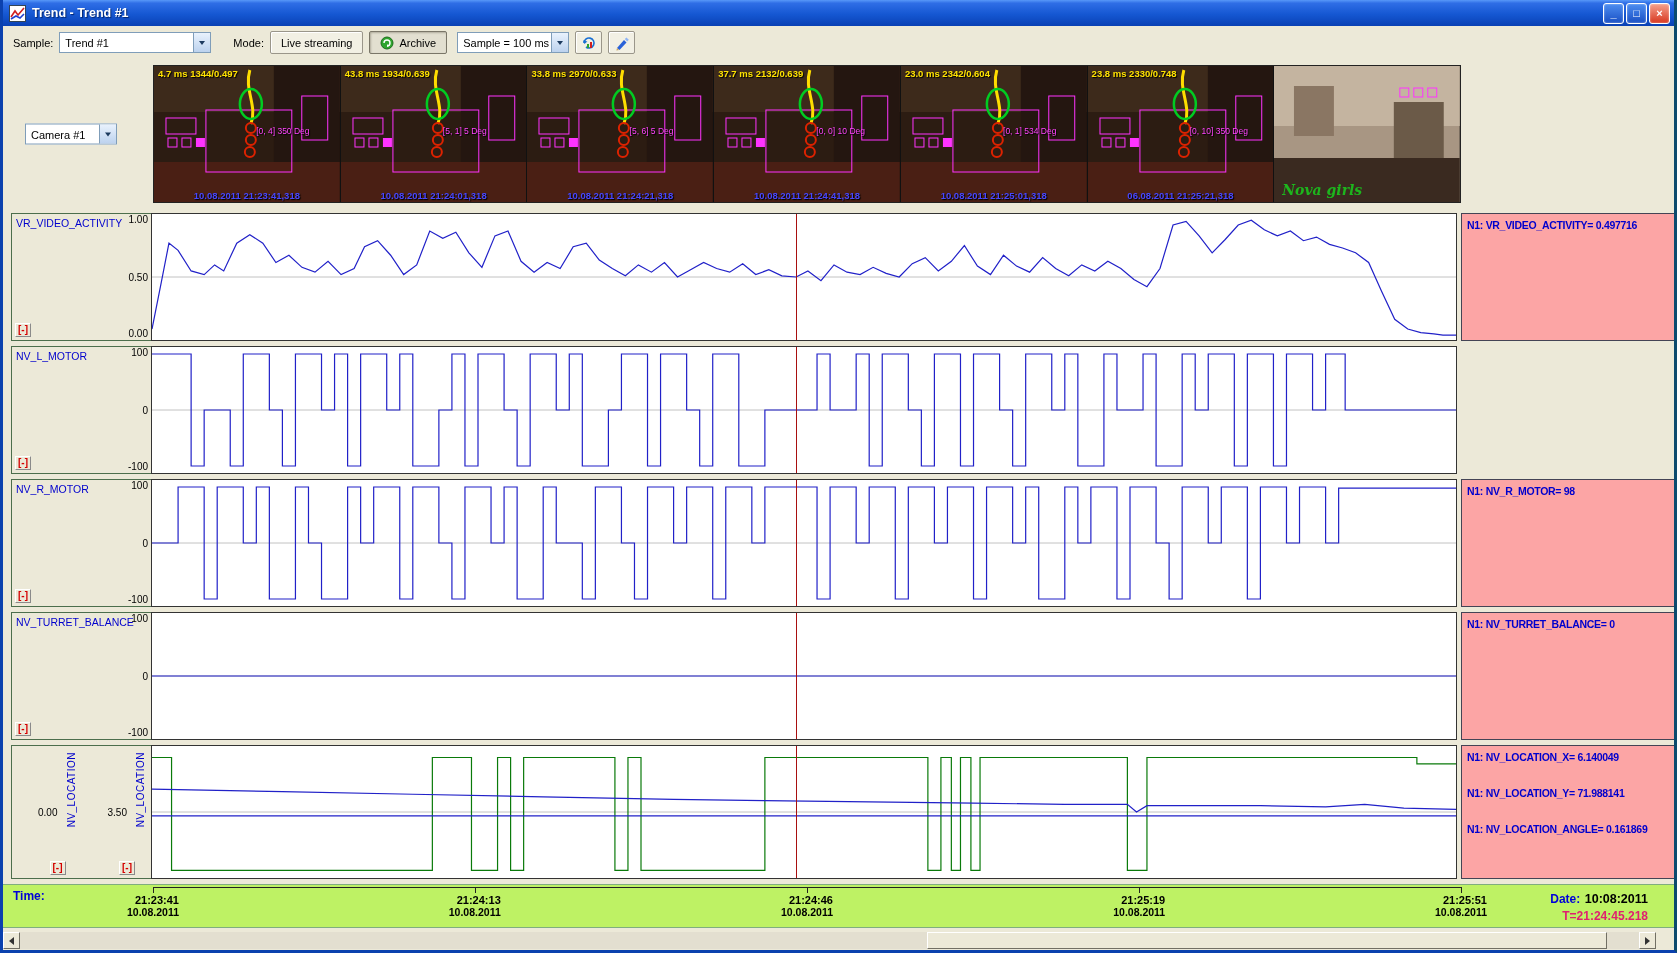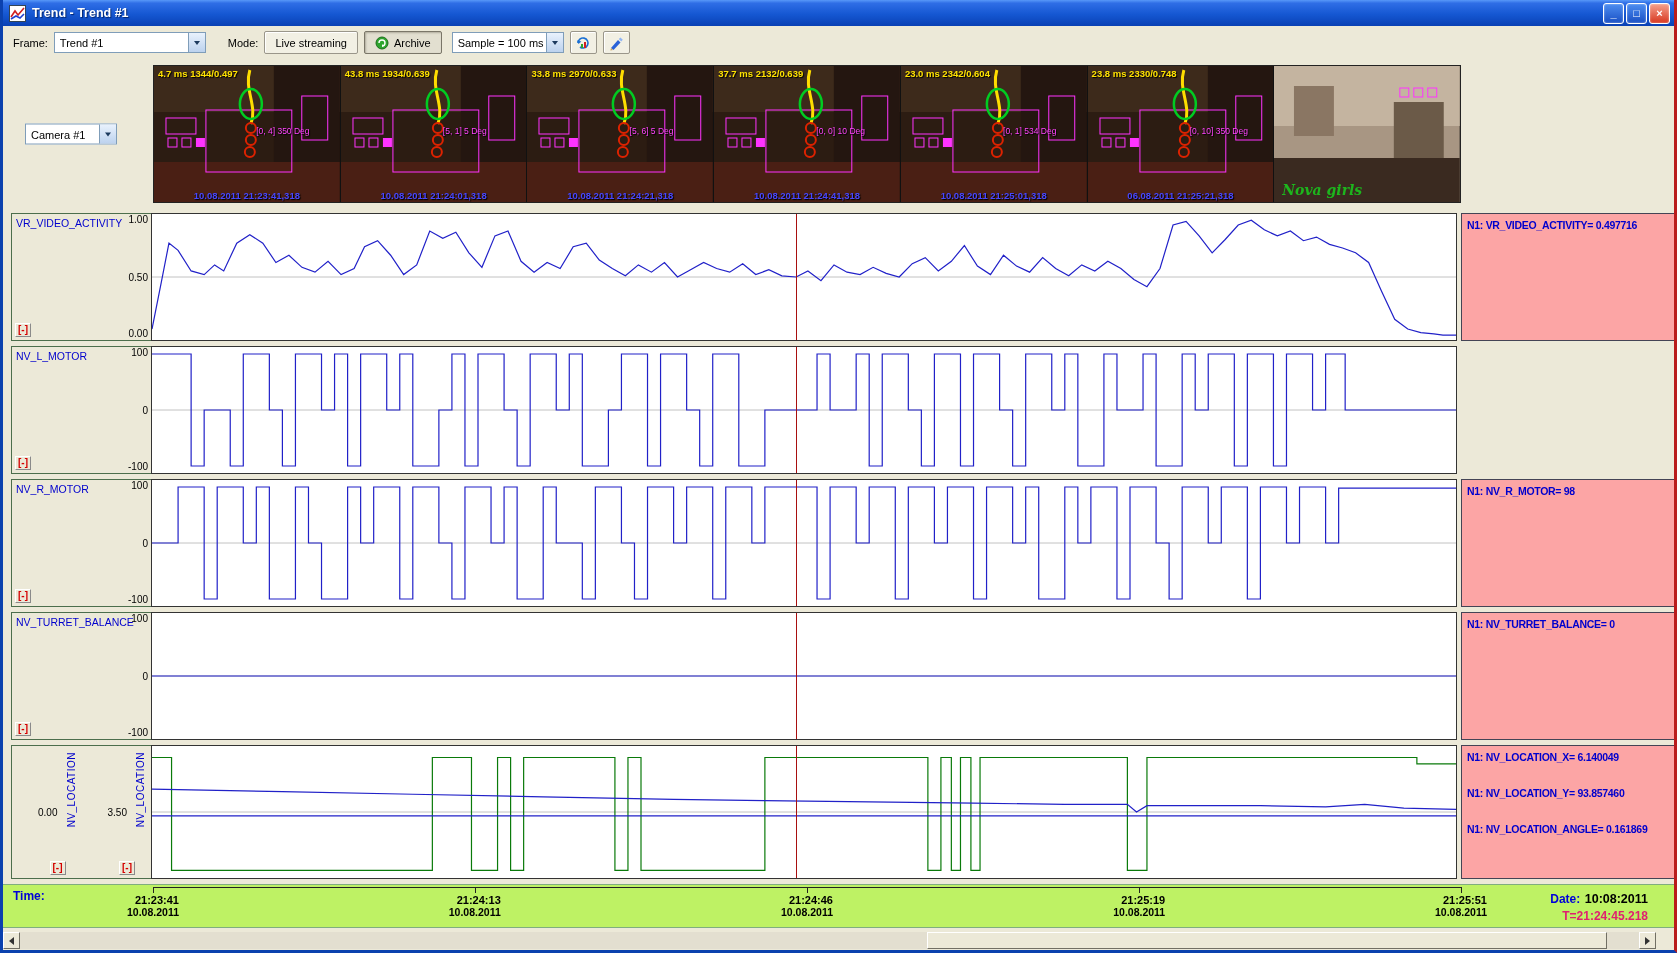--- a/index.html
+++ b/index.html
@@ -1,19 +1,19 @@
 <!DOCTYPE html>
 <html><head>
 <meta charset="utf-8">
 <style>
   *{box-sizing:border-box;margin:0;padding:0}
   html,body{width:1677px;height:953px;overflow:hidden;background:#9a9a9a;
     font-family:"Liberation Sans",sans-serif;}
   .window{width:1677px;height:953px;background:#ece9d8;border-left:3px solid #0b41ae;
-    border-right:3px solid #b91c1c;border-bottom:3px solid #0b41ae;overflow:hidden}
+    border-right:3px solid #0c4a6e;border-bottom:3px solid #0b41ae;overflow:hidden}
   
   .titlebar{height:26px;background:linear-gradient(180deg,#5898f8 0%,#2f6ee6 12%,#1557d2 55%,#0a41b4 100%);
     display:flex;align-items:center;padding:0 4px;cursor:default}
   .titleicon{width:17px;height:17px;margin-left:2px;flex:none}
   .titleicon svg{width:17px;height:17px}
   .titletext{color:#fff;font-weight:bold;font-size:12.5px;text-shadow:1px 1px 1px #00256e;margin-left:6px;flex:1;white-space:nowrap}
   .winbtns{display:flex;gap:2px}
   .winbtn{width:21px;height:21px;border:1px solid #fff;border-radius:3px;display:inline-flex;
     align-items:center;justify-content:center;color:#fff;font-size:11px;font-weight:bold;
     background:linear-gradient(180deg,#4d8df0,#1a50c4);box-shadow:inset 0 0 2px rgba(255,255,255,.6);cursor:pointer}
@@ -110,21 +110,21 @@
     </span>
     <span class="titletext">Trend - Trend #1</span>
     <span class="winbtns">
       <span class="winbtn">_</span>
       <span class="winbtn">□</span>
       <span class="winbtn close">×</span>
     </span>
   </div>
 
   <div class="toolbar">
-    <span class="tlabel">Frame:</span>
+    <span class="tlabel">Sample:</span>
     <span class="combo frame">
       <span class="combo-text">Trend #1</span>
       <span class="combo-btn">
           <span class="arrow-down"></span>
         </span>
     </span>
     <span class="tlabel mode">Mode:</span>
     <button class="tbtn">
       <span>Live streaming</span>
     </button>
@@ -410,21 +410,21 @@
             <svg viewBox="0 0 1000 1000" preserveAspectRatio="none">
               <line x1="0" x2="1000" y1="500" y2="500" stroke="#c2c2c2" vector-effect="non-scaling-stroke"></line>
               <polyline points="0,87.19999999999996 15,87.19999999999996 15,941.5999999999999 215,941.5999999999999 215,87.19999999999996 245,87.19999999999996 245,941.5999999999999 265,941.5999999999999 265,87.19999999999996 275,87.19999999999996 275,941.5999999999999 285,941.5999999999999 285,87.19999999999996 355,87.19999999999996 355,941.5999999999999 365,941.5999999999999 365,87.19999999999996 375,87.19999999999996 375,941.5999999999999 470,941.5999999999999 470,87.19999999999996 595,87.19999999999996 595,941.5999999999999 605,941.5999999999999 605,87.19999999999996 613,87.19999999999996 613,941.5999999999999 620,941.5999999999999 620,87.19999999999996 628,87.19999999999996 628,941.5999999999999 635,941.5999999999999 635,87.19999999999996 748,87.19999999999996 748,941.5999999999999 763,941.5999999999999 763,87.19999999999996 960,87.19999999999996 960,87.19999999999996 970,87.19999999999996 970,135.2 1000,135.2 1000,135.2" fill="none" stroke="#0a7a0a" stroke-width="1.2" vector-effect="non-scaling-stroke"></polyline>
               <polyline points="0,327.19999999999993 100,346.4 200,365.59999999999997 300,384.8 400,404 470,413.6 550,423.20000000000005 630,432.80000000000007 700,442.4 748,442.4 755,500 763,451.99999999999994 850,451.99999999999994 900,461.59999999999997 930,442.4 960,471.2 1000,480.79999999999995" fill="none" stroke="#2121c8" stroke-width="1.2" vector-effect="non-scaling-stroke"></polyline>
               <polyline points="0,528.8 1000,528.8" fill="none" stroke="#2121c8" stroke-width="1.2" vector-effect="non-scaling-stroke"></polyline>
             </svg>
             <div class="cursor" style="left: 49.4%; background: rgb(168, 16, 16);"></div>
           </div>
           <div class="value-panel dual-vals">
             <div class="value-line">N1: NV_LOCATION_X= 6.140049</div>
-            <div class="value-line">N1: NV_LOCATION_Y= 93.857460</div>
+            <div class="value-line">N1: NV_LOCATION_Y= 71.988141</div>
             <div class="value-line">N1: NV_LOCATION_ANGLE= 0.161869</div>
           </div>
         </div>
       </div>
 
     <div class="timebar">
       <span class="time-label">Time:</span>
       <div class="ruler" id="ruler">
           <div class="baseline"></div>
           <div class="tickmark" style="left: 0%;"></div>

